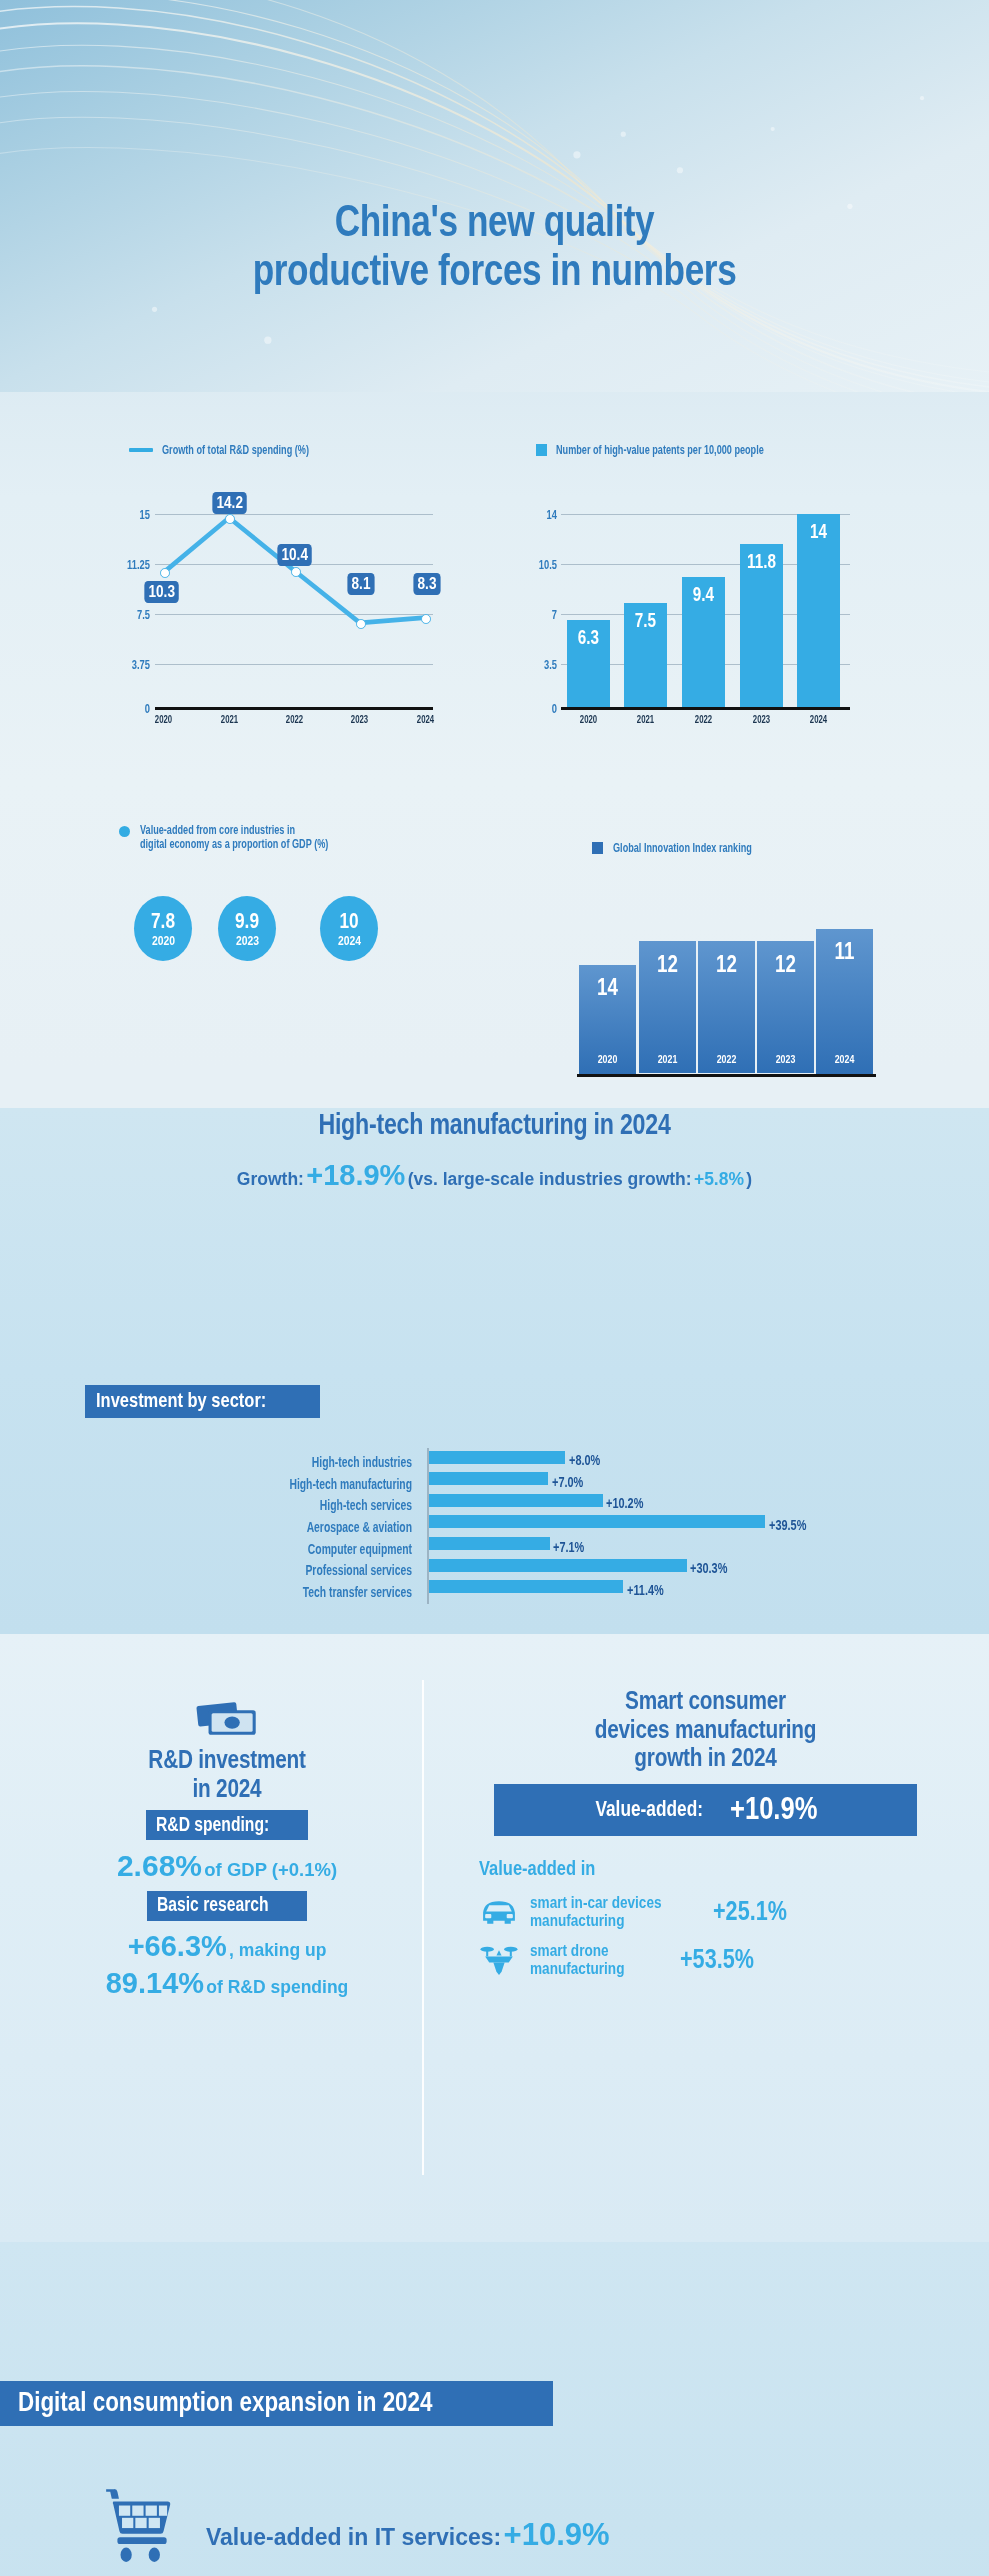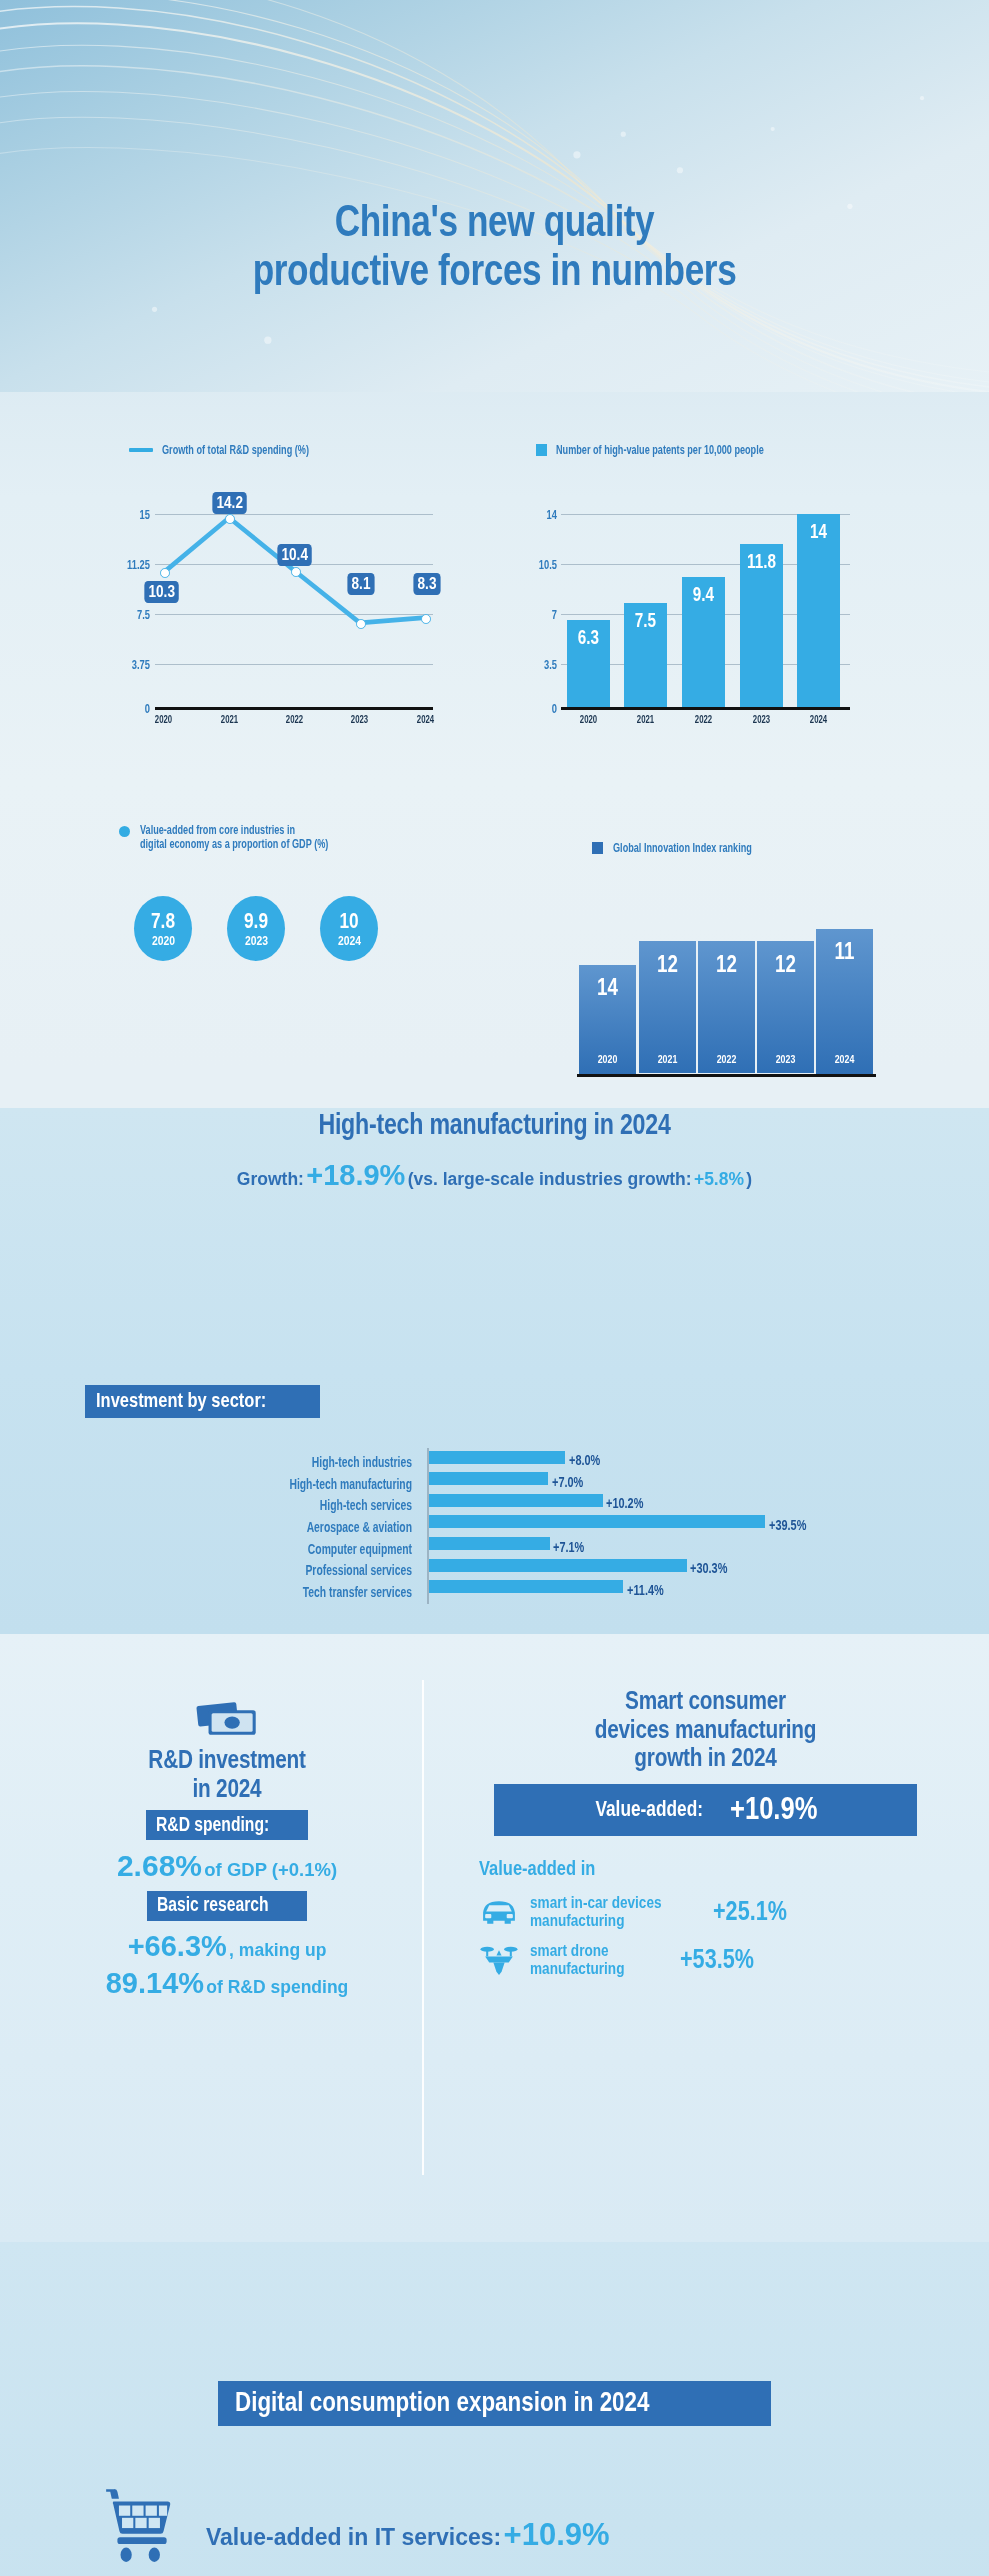--- a/index.html
+++ b/index.html
@@ -225,21 +225,21 @@
         <div class="legend-text two">
           <div>Value-added from core industries in</div>
           <div>digital economy as a proportion of GDP (%)</div>
         </div>
       </div>
 
       <div class="circ" style="left:46px;top:72px;">
         <div class="v">7.8</div>
         <div class="y">2020</div>
       </div>
-      <div class="circ" style="left:139px;top:72px;">
+      <div class="circ" style="left:130px;top:72px;">
         <div class="v">9.9</div>
         <div class="y">2023</div>
       </div>
       <div class="circ" style="left:232px;top:72px;">
         <div class="v">10</div>
         <div class="y">2024</div>
       </div>
     </div>
 
     <div style="position:absolute;left:515px;top:793px;width:381px;height:247px;margin-top:48px;">
@@ -408,21 +408,21 @@
           <div>smart drone</div>
           <div>manufacturing</div>
         </div>
         <div class="subline accent" style="font-size:27px;margin-left:20.6px;transform-origin:left center;">+53.5%</div>
       </div>
     </div>
   </div>
 
   <div class="s4 band">
 
-    <div style="position:absolute;left:0;top:139px;width:989px;text-align:center;">
+    <div style="position:absolute;left:0;top:139px;width:989px;text-align:left;">
       <div class="hdr-bar"><span>Digital consumption expansion in 2024</span></div>
     </div>
 
     <div style="position:absolute;left:103px;top:242px;display:flex;align-items:center;gap:26px;">
       <svg width="77" height="82" viewBox="0 0 150 160">
         <g fill="#2f6fb5">
           <path d="M6 10 h16 a6 6 0 0 1 6 5 l3 14 h-14 l-3 -14 h-8 z"></path>
           <path d="M20 34 h106 a5 5 0 0 1 5 6 l-13 52 a6 6 0 0 1 -6 5 h-74 a6 6 0 0 1 -6 -5 l-12 -52 a5 5 0 0 1 0 -6 z"></path>
           <g fill="#cfe6f3">
             <rect x="31" y="42" width="22" height="20"></rect>

